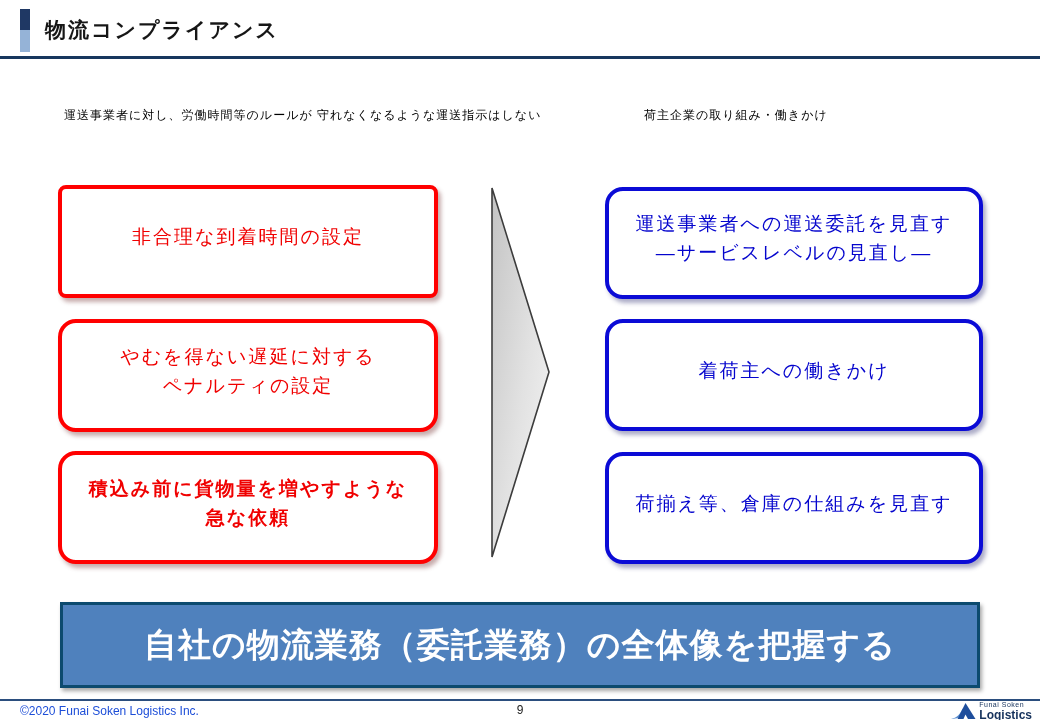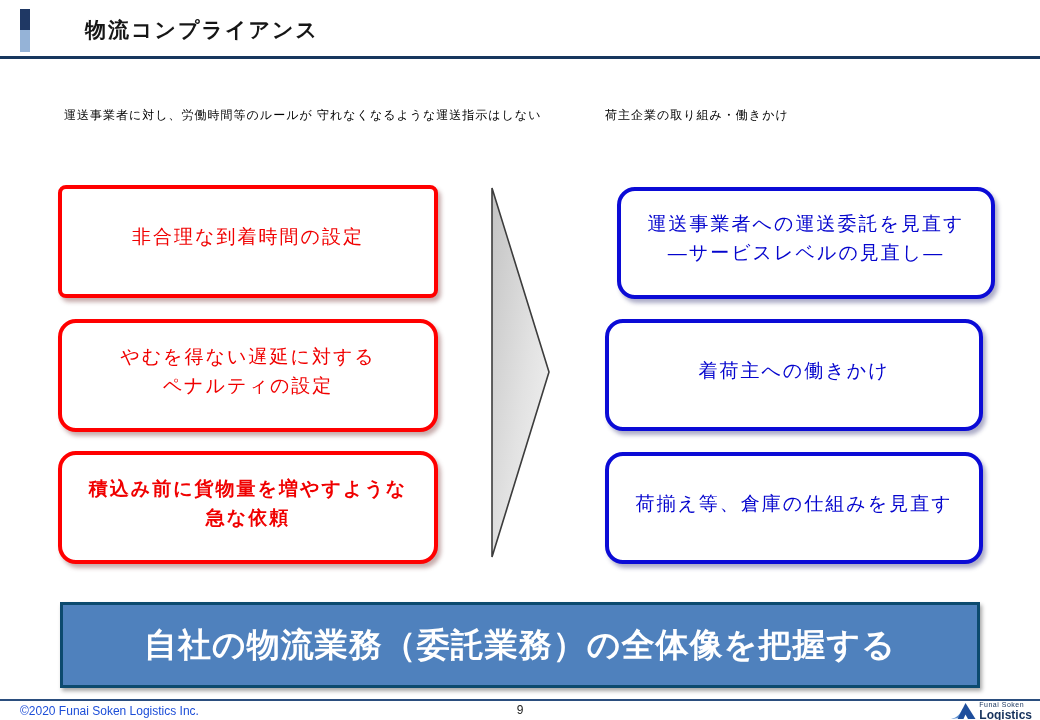--- a/index.html
+++ b/index.html
@@ -14,34 +14,33 @@
 
   
   .accent-bar {
     position: absolute; left: 20px; top: 9px; width: 10px; height: 43px;
     background: linear-gradient(to bottom, #1f3864 0%, #1f3864 50%, #95b3d7 50%, #95b3d7 100%);
   }
   .page-title {
     position: absolute; left: 45px; top: 16px;
     font-size: 21px; font-weight: bold; color: #161616; letter-spacing: 2px;
     white-space: nowrap;
-    margin-left: 40px;
   }
   .title-rule {
     position: absolute; left: 0; top: 56px; width: 1040px; height: 3px;
     background: #17375e;
   }
 
   
   .caption {
     position: absolute; font-size: 12px; line-height: 22px; color: #000;
     letter-spacing: 1px; white-space: nowrap;
   }
   .caption-left  { left: 64px;  top: 104px; }
-  .caption-right { left: 605px; top: 104px; }
+  .caption-right { left: 644px; top: 104px; }
 
   
   .box {
     position: absolute; box-sizing: border-box;
     background: #ffffff; border-radius: 18px;
     display: flex; flex-direction: column; justify-content: center; align-items: center;
     text-align: center; font-size: 19px; line-height: 29px; letter-spacing: 2px;
     padding-bottom: 10px;
   }
   .box span { display: block; white-space: nowrap; }
@@ -51,21 +50,21 @@
     box-shadow: 3px 4px 4px rgba(130, 70, 70, 0.45);
   }
   .box-blue {
     left: 605px; width: 378px; height: 112px;
     border: 4px solid #0b0bd6; color: #0404cd;
     box-shadow: 3px 4px 4px rgba(70, 70, 130, 0.45);
   }
   .red-1  { top: 185px; border-radius: 8px; }
   .red-2  { top: 319px; }
   .red-3  { top: 451px; font-weight: bold; }
-  .blue-1 { top: 187px; margin-left: 12px; }
+  .blue-1 { top: 187px; }
   .blue-2 { top: 319px; }
   .blue-3 { top: 452px; }
 
   
   .arrow { position: absolute; left: 486px; top: 182px; }
 
   
   .banner {
     position: absolute; box-sizing: border-box;
     left: 60px; top: 602px; width: 920px; height: 86px;

